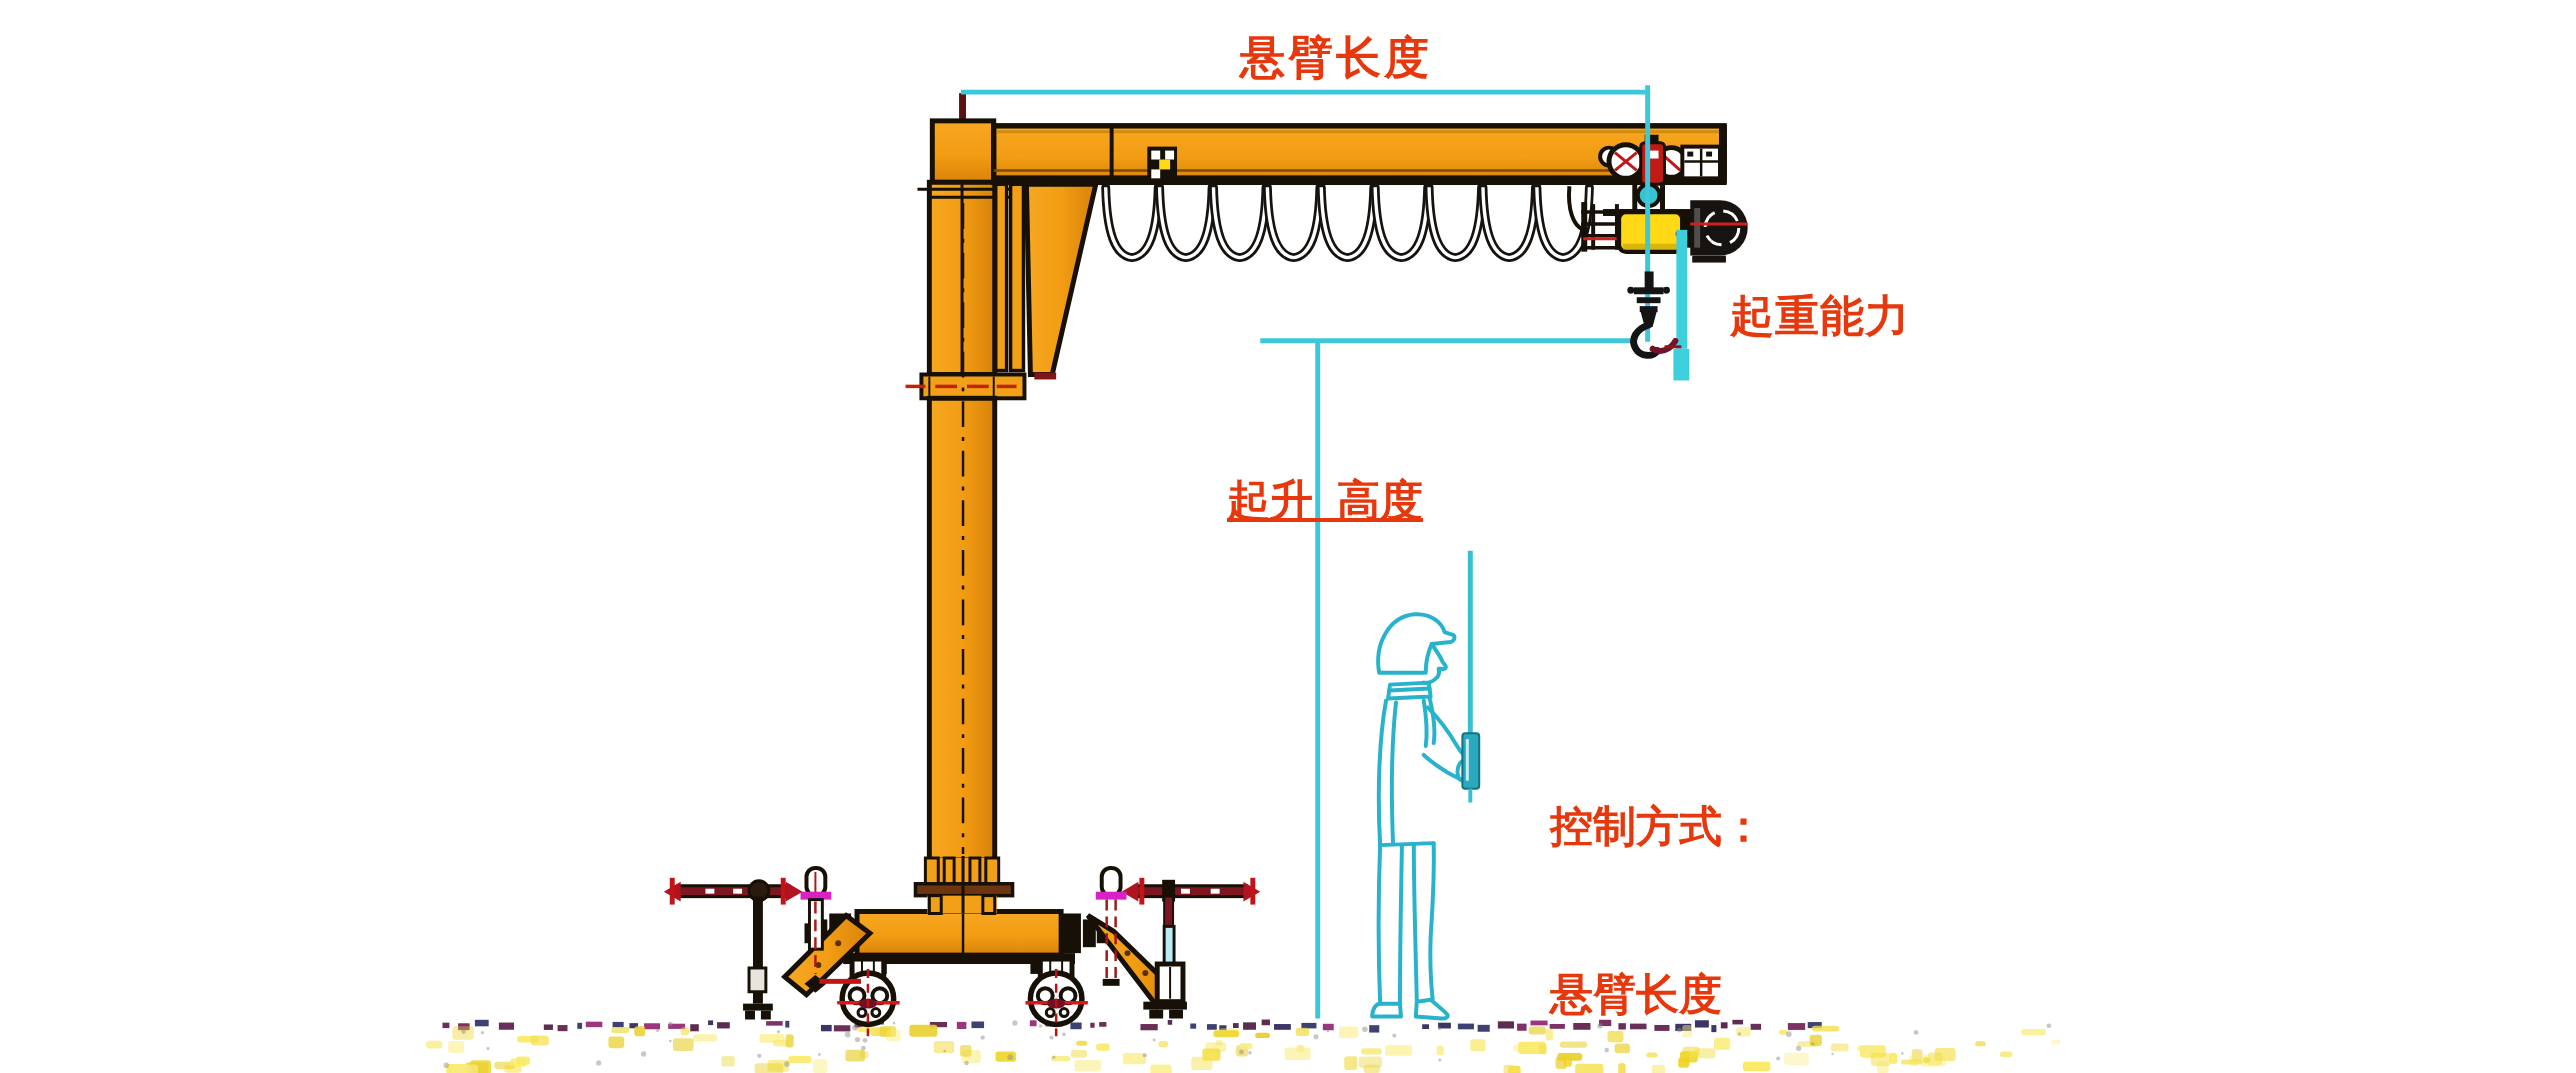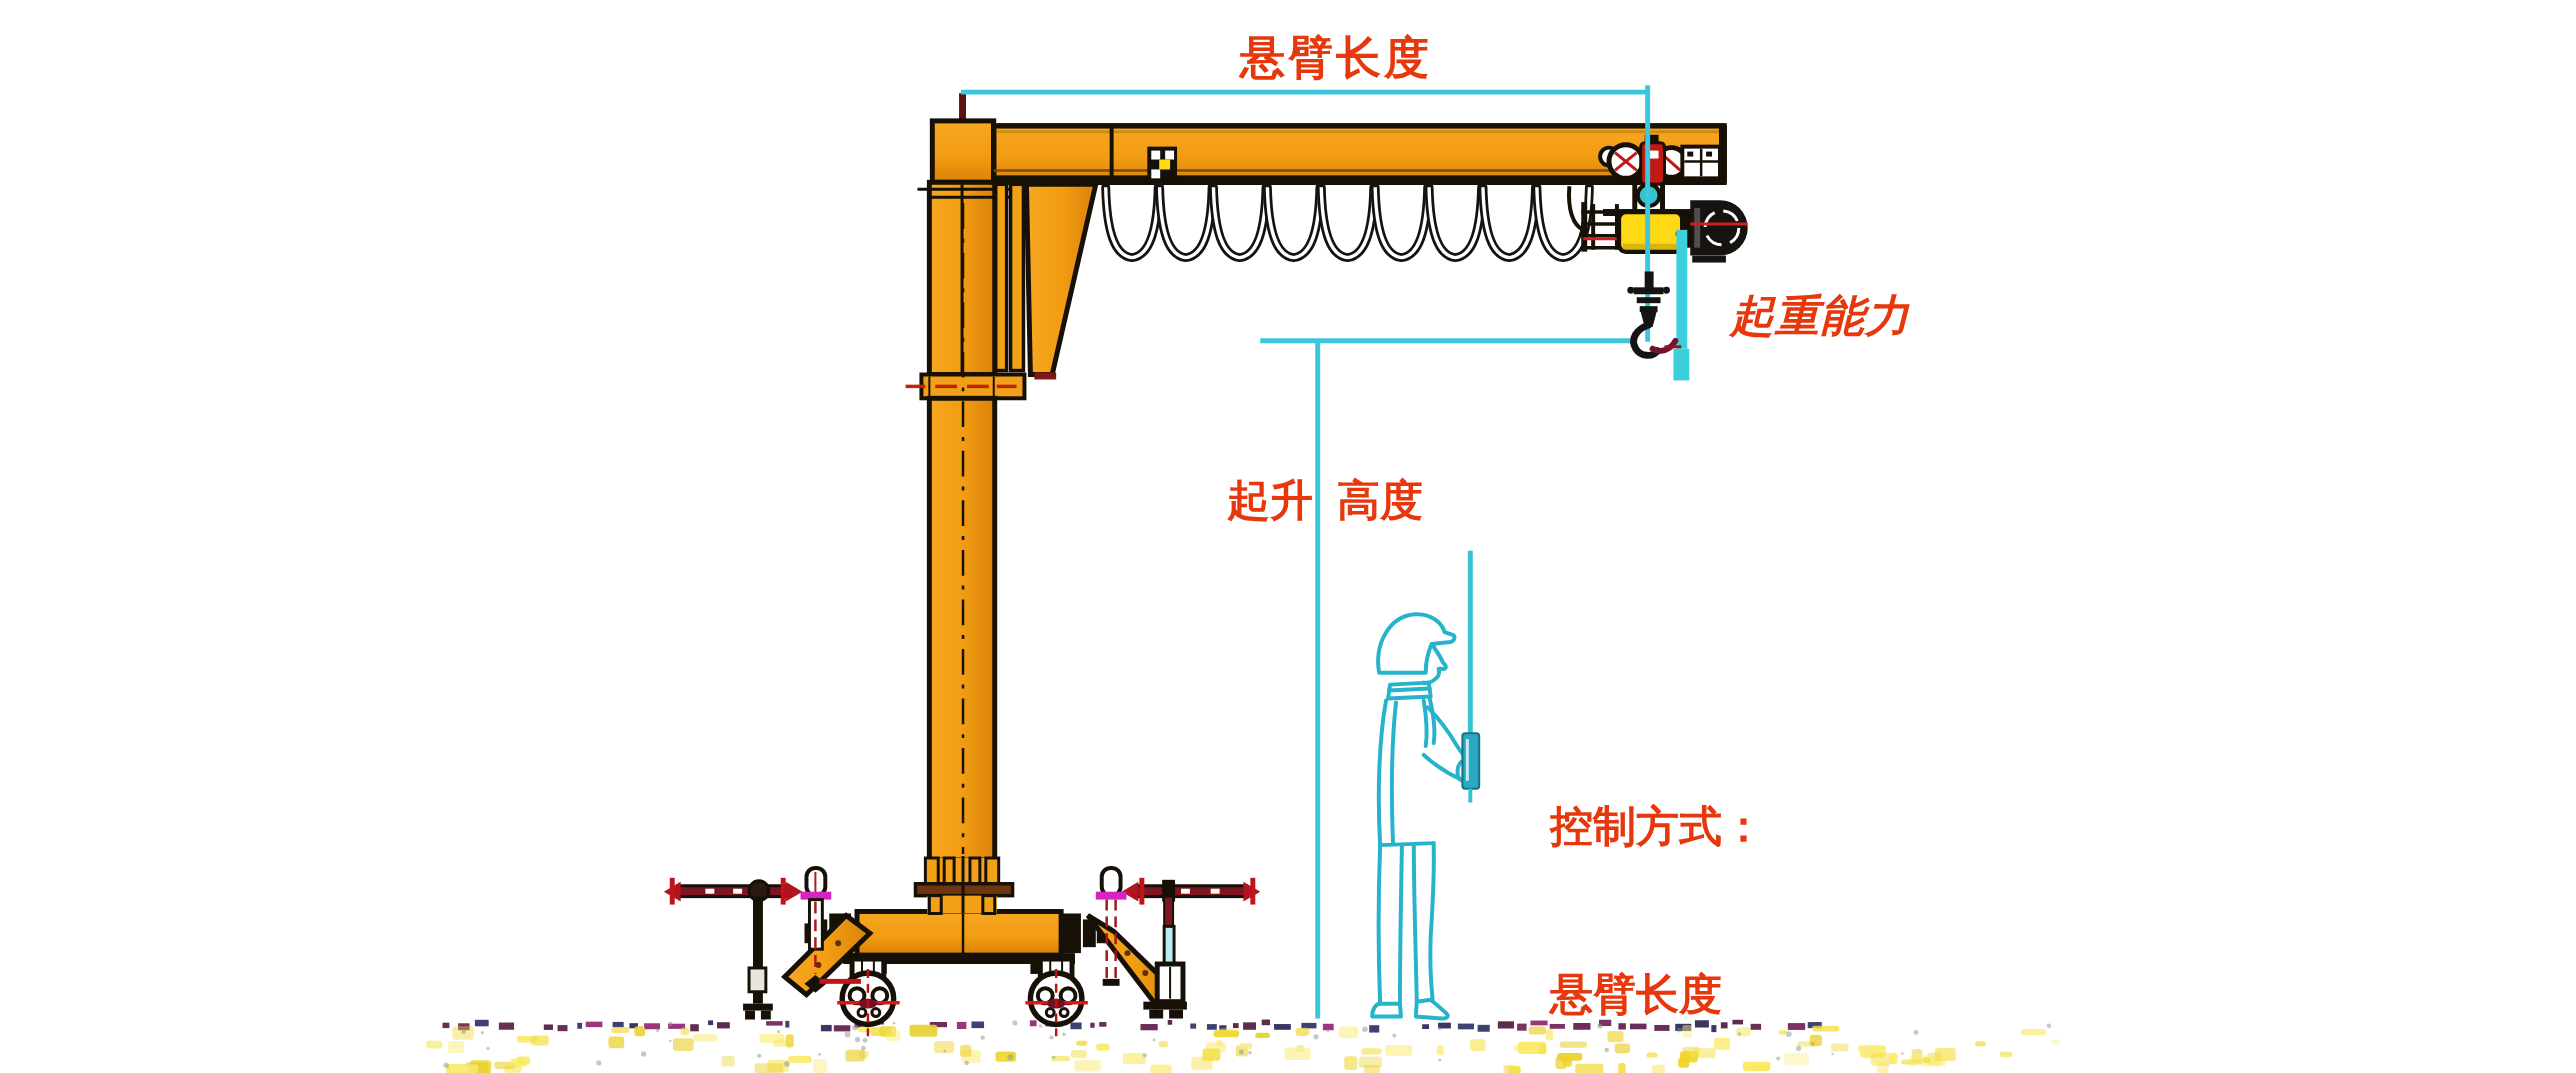--- a/index.html
+++ b/index.html
@@ -2,22 +2,22 @@
 <html style="--label-red: #e6380c; --dimension-cyan: #3cc7dd; --crane-orange: #f29d13; --crane-orange-dark: #d9820a; --outline-black: #171006; --hoist-yellow: #ffd916; --person-teal: #27b3cb; --rope-teal: #3ecfdd; --accent-dark-red: #7c1620; --accent-magenta: #d922c4; --ground-yellow: #f2de3f;"><head>
 <meta charset="utf-8">
 <style>
   html,body{margin:0;padding:0;background:#ffffff;}
   .stage{position:relative;width:2060px;height:1073px;background:#fff;overflow:hidden;
          font-family:"Liberation Sans", sans-serif;}
   .stage svg{position:absolute;left:0;top:0;}
   .lbl{position:absolute;color:var(--label-red,#e6380c);font-weight:700;white-space:pre;
        font-family:"Liberation Sans", sans-serif;}
   .lbl-jib{left:1240px;top:28px;font-size:45px;letter-spacing:3px;}
-  .lbl-cap{left:1730px;top:287px;font-size:44px;letter-spacing:1px;font-style:italic;}
-  .lbl-hgt{left:1227px;top:472px;font-size:43px;word-spacing:12px;}
+  .lbl-cap{left:1730px;top:287px;font-size:44px;letter-spacing:1px;}
+  .lbl-hgt{left:1227px;top:472px;font-size:43px;word-spacing:12px;text-decoration:underline;}
   .lbl-ctl{left:1550px;top:686px;font-size:43px;line-height:56px;}
   
   .dim{stroke:var(--dimension-cyan,#3cc7dd);stroke-width:5;fill:none;}
   .outl{stroke:var(--outline-black,#171006);}
   .person-line{stroke:var(--person-teal,#27b3cb);stroke-width:4;fill:none;
                stroke-linecap:round;stroke-linejoin:round;}
 </style>
 </head>
 <body>
 

